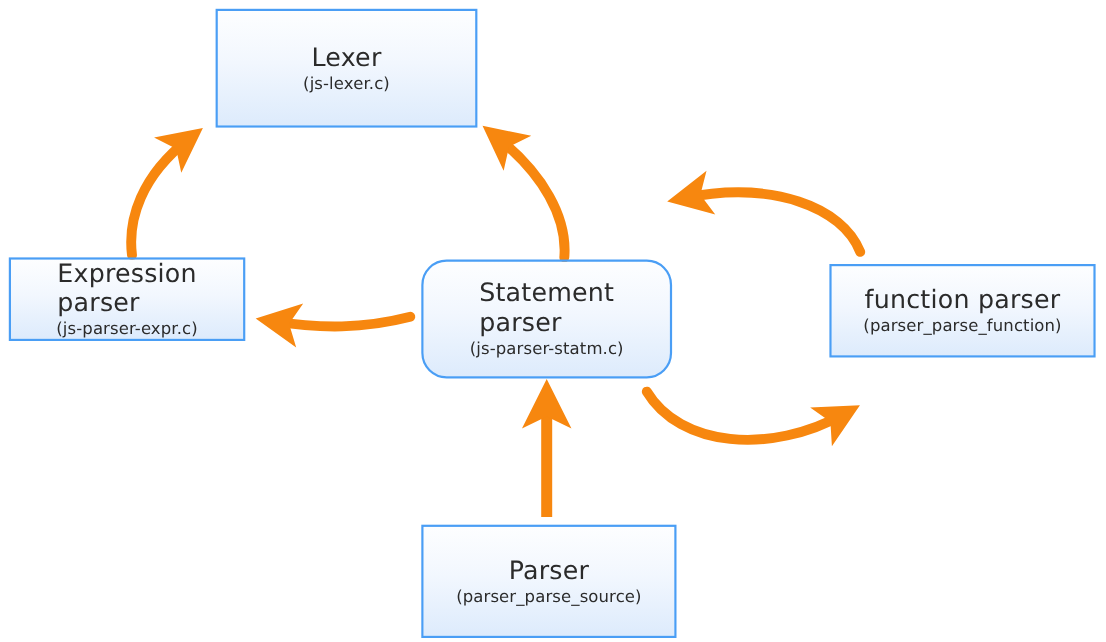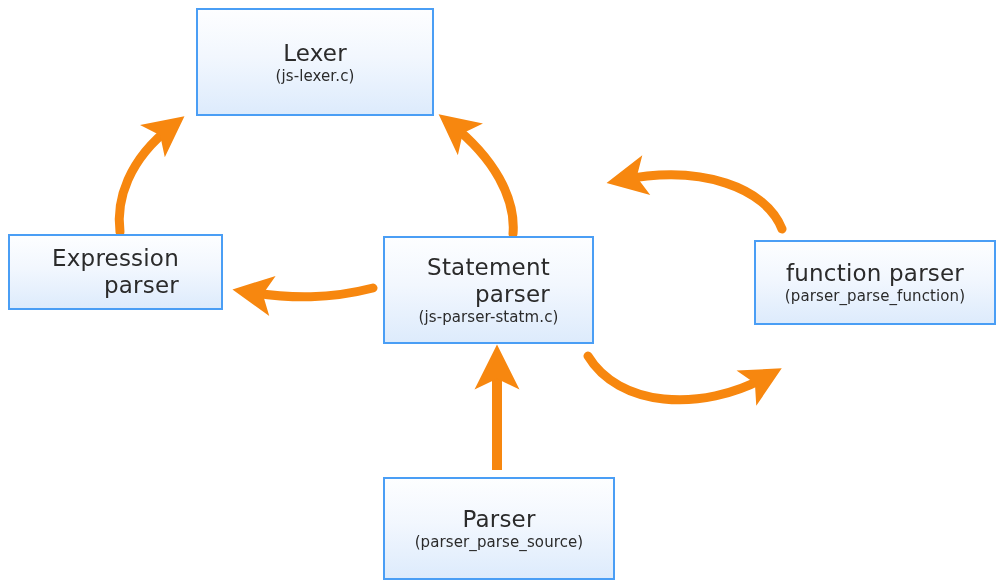--- a/index.html
+++ b/index.html
@@ -24,21 +24,21 @@
   }
   .node {
     position: absolute;
     box-sizing: border-box;
     border: 2px solid #4A9EF5;
     background: linear-gradient(to bottom, #FDFEFF 0%, #F2F7FE 45%, #DDEBFC 100%);
     display: flex;
     flex-direction: column;
     align-items: center;
     justify-content: center;
-    text-align: right;
+    text-align: left;
     color: #2B2B2B;
     line-height: 1.22;
     z-index: 3;
   }
   .node .title {
     font-size: 23px;
     letter-spacing: 0.2px;
     white-space: nowrap;
   }
   .node .subtitle {
@@ -79,23 +79,24 @@
   <div class="node" style="left:196px; top:8px; width:238px; height:108px;">
     <div class="title">Lexer</div>
     <div class="subtitle">(js-lexer.c)</div>
   </div>
 
   <div class="node two-line" style="left:8px; top:234px; width:215px; height:76px;">
     <div class="title">
       <span>Expression</span>
       <span class="l2">parser</span>
     </div>
+    <div class="subtitle">(js-parser-expr.c)</div>
   </div>
 
-  <div class="node two-line" style="left:383px; top:236px; width:211px; height:108px;">
+  <div class="node two-line" style="left:383px; top:236px; width:228px; height:108px;border-radius:23px;">
     <div class="title">
       <span>Statement</span>
       <span class="l2">parser</span>
     </div>
     <div class="subtitle">(js-parser-statm.c)</div>
   </div>
 
   <div class="node" style="left:754px; top:240px; width:242px; height:85px;">
     <div class="title">function parser</div>
     <div class="subtitle">(parser_parse_function)</div>

